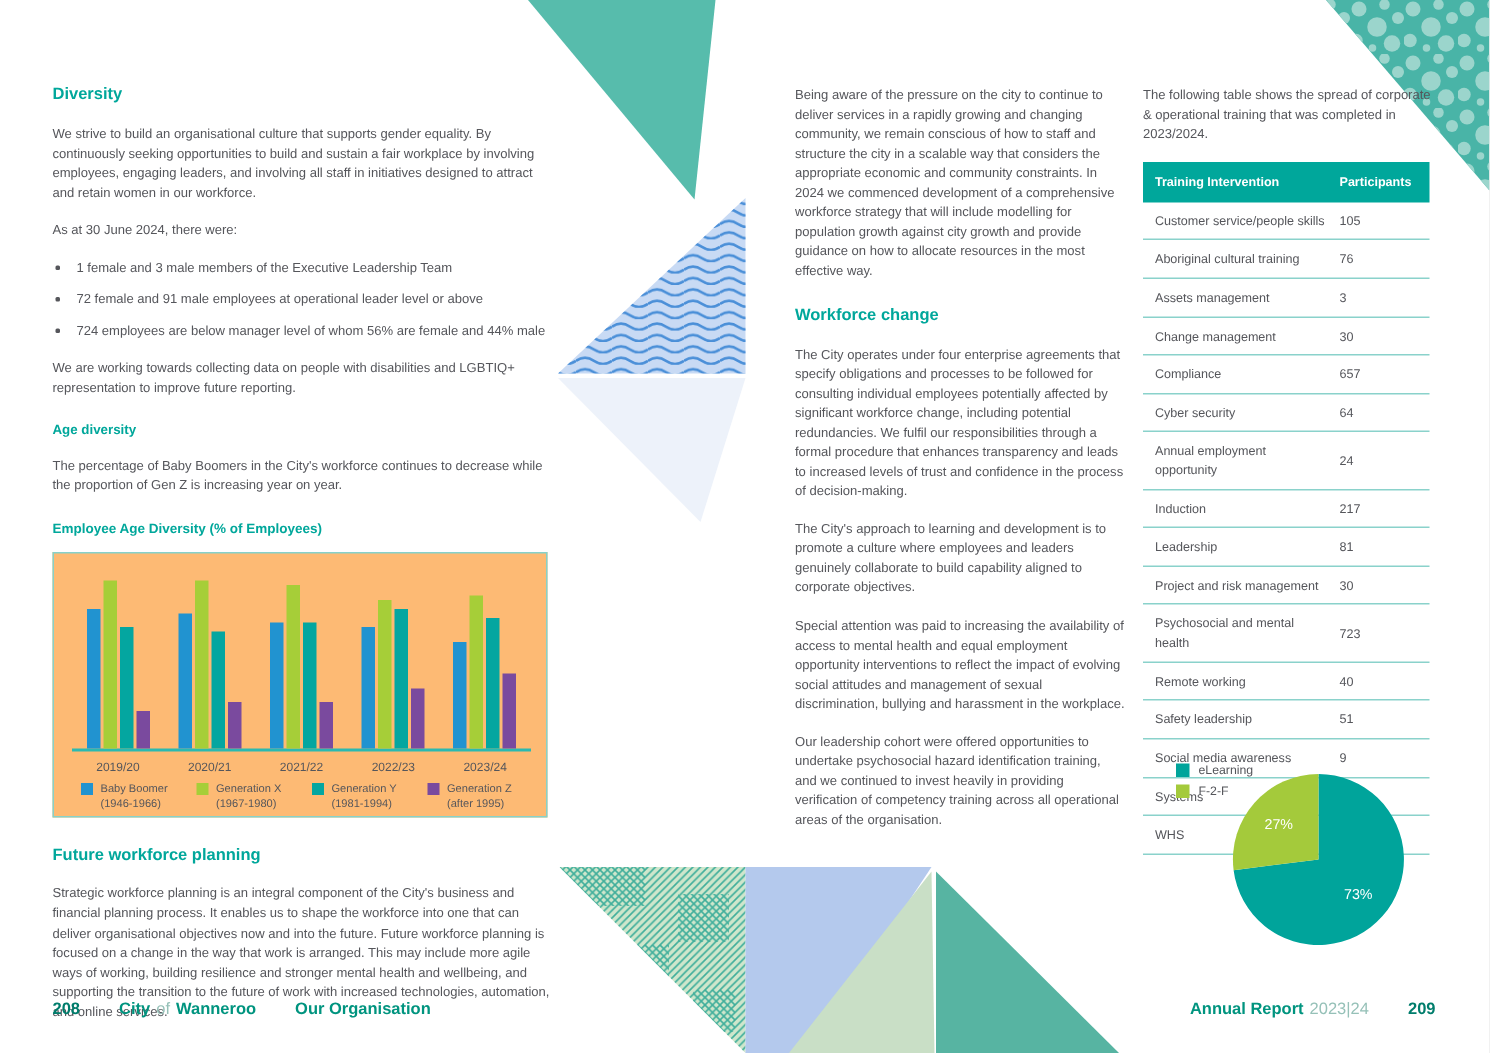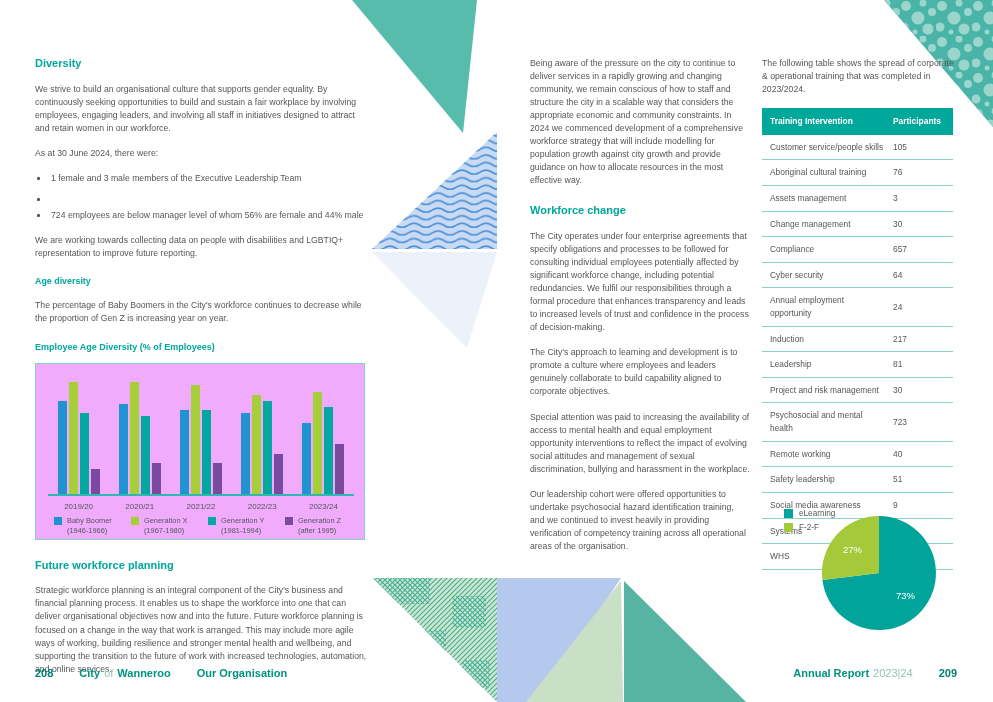--- a/index.html
+++ b/index.html
@@ -16,21 +16,21 @@
   #col3 { left:762px; top:57px; width:198px; }
   .sec-heading { font-size:11px; font-weight:bold; color:#00A79B; margin:0 0 11px 0; }
   .sub-heading { font-size:8.9px; font-weight:bold; color:#00A79B; margin:15px 0 11px 0; }
   p.body { margin:0 0 12px 0; }
   ul.bullets { list-style:none; margin:2px 0 12px 2px; }
   ul.bullets li { display:flex; gap:11px; margin-bottom:8px; }
   ul.bullets .dot { flex:none; width:3px; height:3px; background:#55565B; border-radius:1px; margin-top:5px; }
   .chart-title { font-size:9px; font-weight:bold; color:#00A79B; margin:16px 0 8px 0; }
 
   
-  .chart-box { position:relative; width:330px; height:177px; border:1px solid #86D1CA; margin:0 0 17px 0; background:#f0abfc; }
+  .chart-box { position:relative; width:330px; height:177px; border:1px solid #86D1CA; margin:0 0 17px 0; background:#fdba74; }
   .plot { position:absolute; left:12px; right:10px; top:8px; height:124px;
           border-bottom:2px solid #2CB9B0; display:flex; align-items:flex-end; }
   .bar-group { flex:1; display:flex; justify-content:center; align-items:flex-end; gap:2px; }
   .bar { width:9px; }
   .xlabels { position:absolute; left:12px; right:10px; top:137px; display:flex; }
   .xlabels span { flex:1; text-align:center; font-size:8px; color:#55565B; }
   .chart-legend { position:absolute; left:18px; right:2px; top:152px; display:flex;align-items:flex-end; }
   .legend-item { flex:1; display:flex; gap:5px; font-size:7.4px; line-height:1.3; color:#55565B; }
   .legend-swatch { flex:none; width:8px; height:8px; margin-top:1px; }
 
@@ -122,20 +122,21 @@
     <h3 class="sec-heading">Diversity</h3>
     <p class="body">We strive to build an organisational culture that supports gender equality. By continuously seeking opportunities to build and sustain a fair workplace by involving employees, engaging leaders, and involving all staff in initiatives designed to attract and retain women in our workforce.</p>
     <p class="body">As at 30 June 2024, there were:</p>
     <ul class="bullets">
       <li>
           <span class="dot"></span>
           <span>1 female and 3 male members of the Executive Leadership Team</span>
         </li>
       <li>
           <span class="dot"></span>
+          <span>72 female and 91 male employees at operational leader level or above</span>
         </li>
       <li>
           <span class="dot"></span>
           <span>724 employees are below manager level of whom 56% are female and 44% male</span>
         </li>
     </ul>
     <p class="body">We are working towards collecting data on people with disabilities and LGBTIQ+ representation to improve future reporting.</p>
     <h4 class="sub-heading">Age diversity</h4>
     <p class="body">The percentage of Baby Boomers in the City's workforce continues to decrease while the proportion of Gen Z is increasing year on year.</p>
     <div class="chart-title">Employee Age Diversity (% of Employees)</div>

